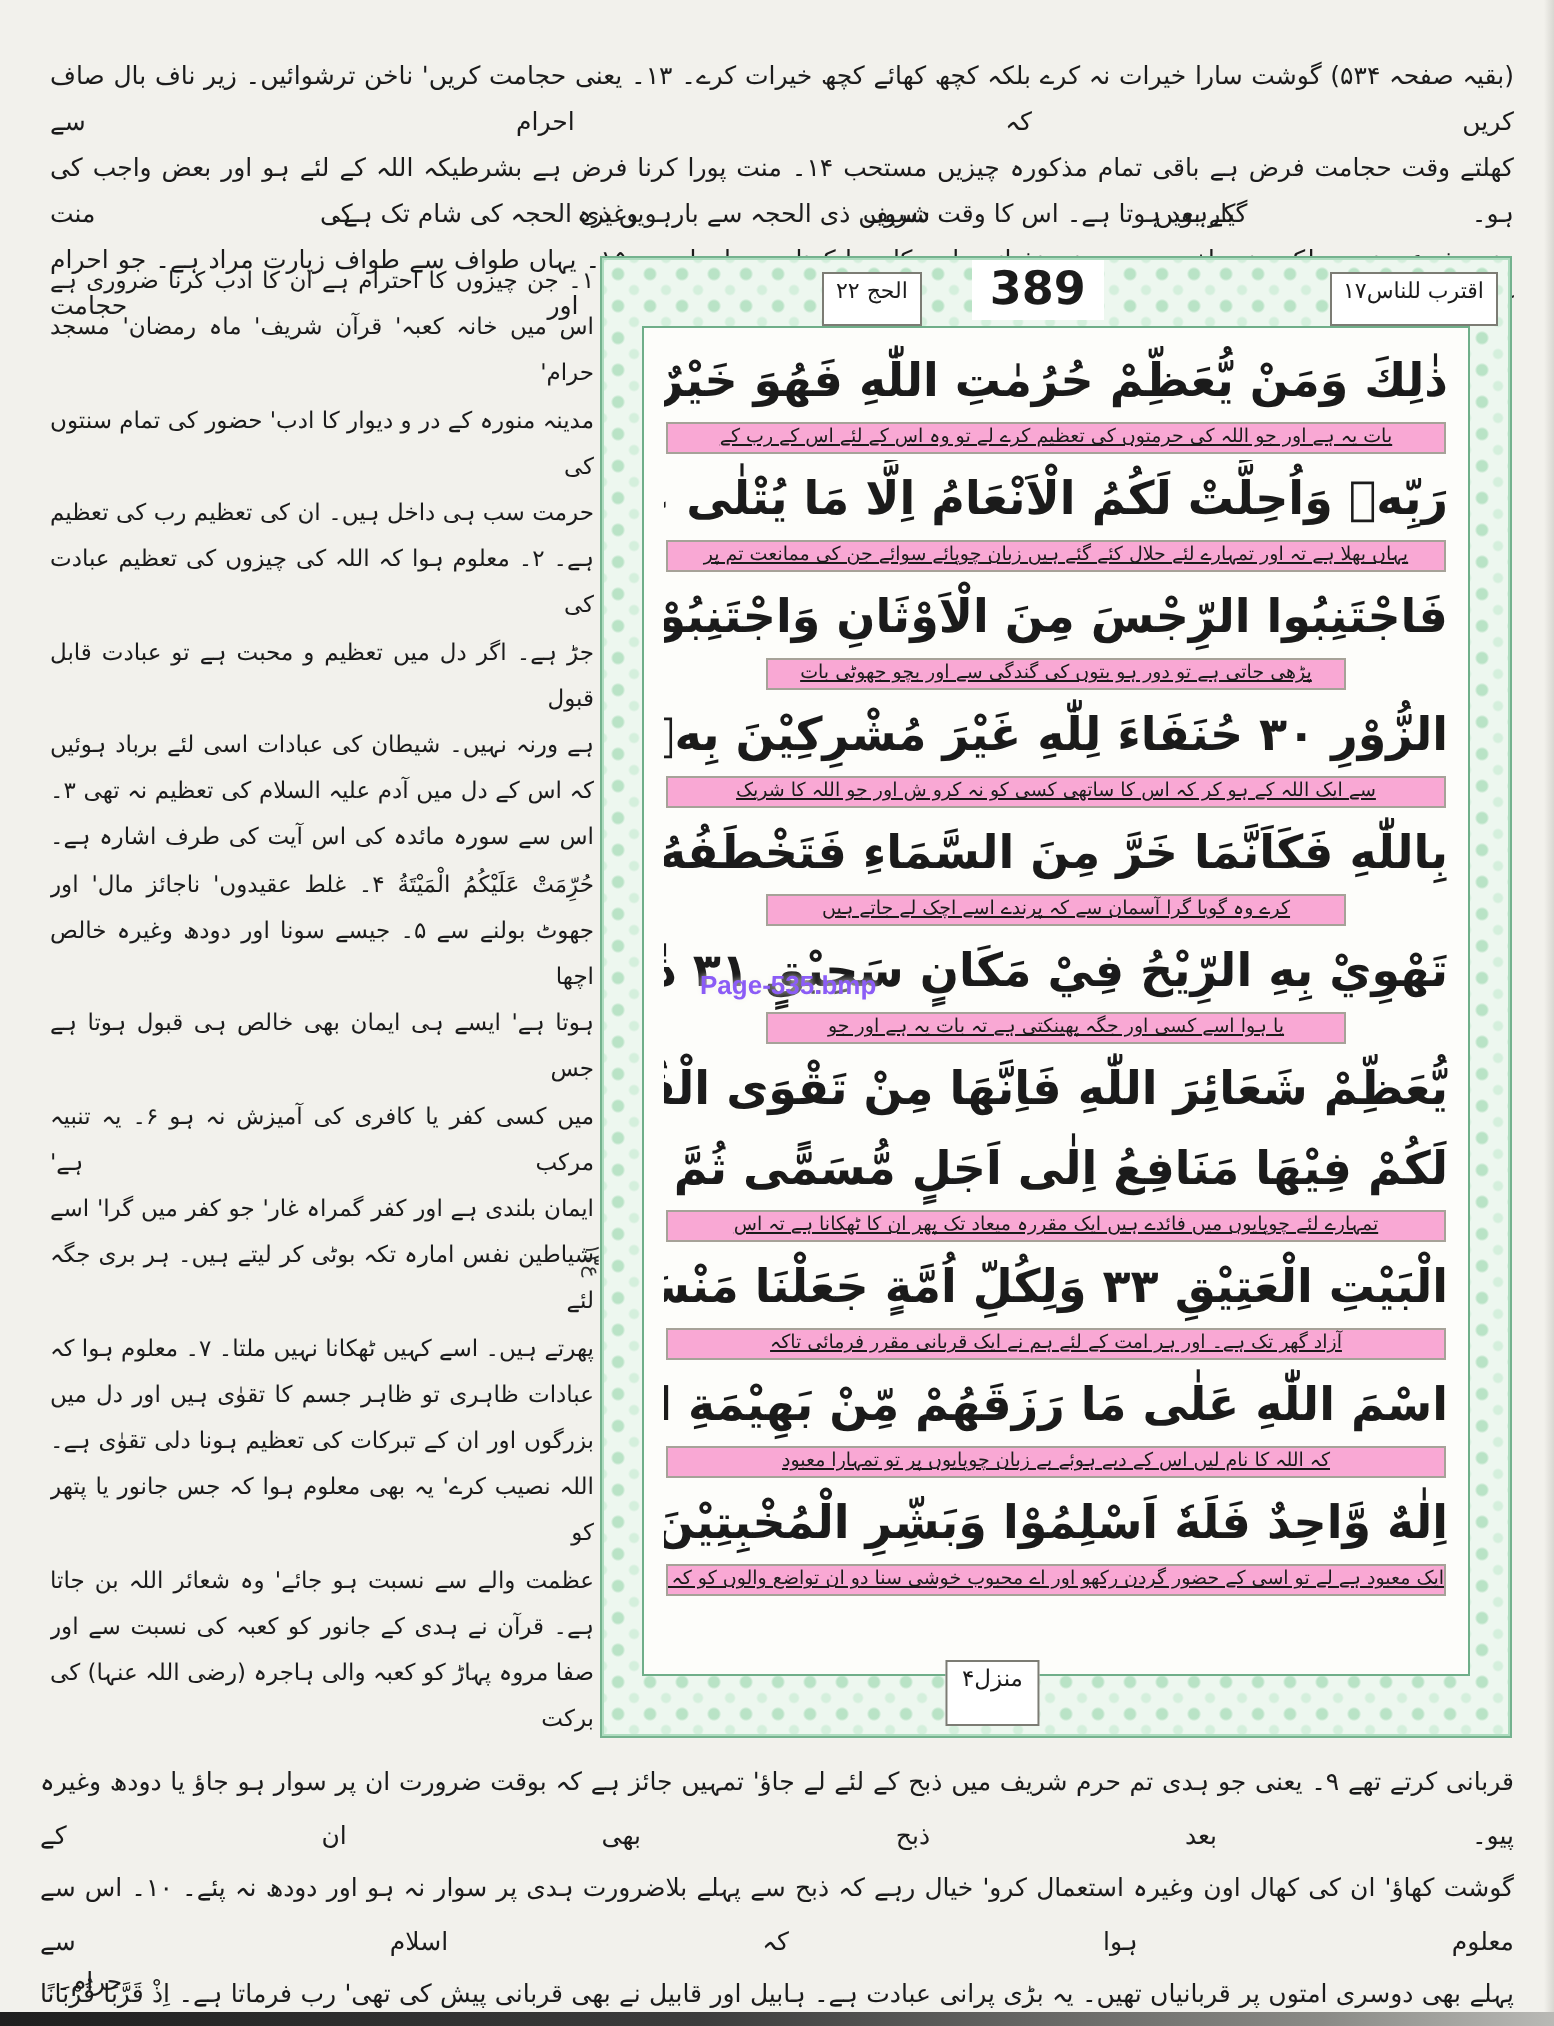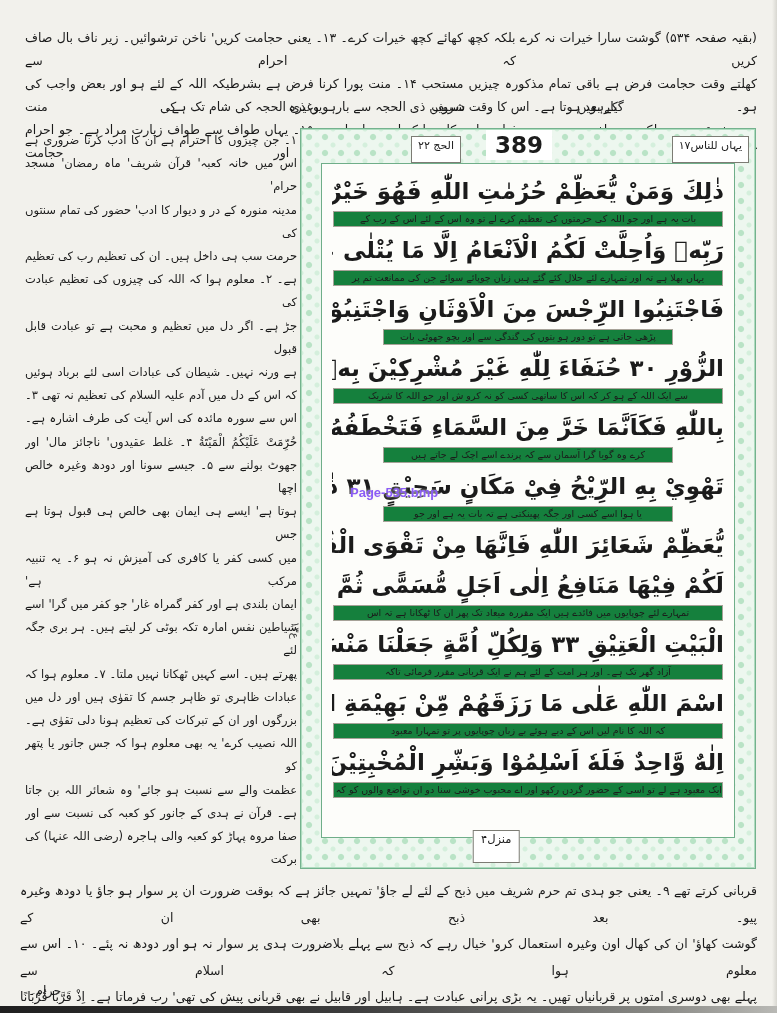--- a/index.html
+++ b/index.html
@@ -58,22 +58,22 @@
     position:absolute;bottom:5px;left:43%;transform:translateX(-50%);
     background:#fff;border:1px solid #7c7c74;height:33px;line-height:17px;
     font-size:11.5px;padding:0 7px;white-space:nowrap;
   }
   .av{
     height:40px;line-height:40px;font-size:23px;font-weight:700;
     text-align:center;white-space:nowrap;overflow:hidden;
   }
   .uv{
     height:16px;line-height:14px;font-size:9.5px;
-    border:1px solid #a6a298;background:#15803d;
-    text-align:center;white-space:nowrap;overflow:hidden;margin:0 1px 3px 1px;
+    border:1px solid #a6a298;background:#f9a8d4;
+    text-align:center;white-space:nowrap;overflow:hidden;margin:0 1px 3px 1px;text-decoration:underline;
   }
   .uv.narrow{width:74%;margin-left:auto;margin-right:auto;}
   
   .bottom-notes{
     position:absolute;left:20px;right:20px;top:878px;
     font-size:12.5px;line-height:26.5px;
     white-space:pre-line;text-align:justify;text-align-last:justify;
   }
   .bottom-last-word{
     position:absolute;left:28px;top:983px;font-size:12.5px;
@@ -134,21 +134,21 @@
 ہو سکتی ہے۔ یہی احناف کا مذہب ہے۔ قربانی جو مالداروں
 پر واجب ہے وہ ہر جگہ کی جائے گی۔ رب فرماتا ہے۔
 فَصَلِّ لِرَبِّكَ وَانْحَرْ نہ نماز کے لئے کوئی جگہ مقرر ہر جگہ
 پڑھی جاوے گی' نہ قربانی کے لئے خاص جگہ کی پابندی' ہر
 جگہ ہو گی۔ حج کی قربانی اور ہے جرم حج کا ذبح اور' اور
 ہدی اور ہے۔ قربانی کچھ اور' حضور ہمیشہ مدینہ پاک میں</div>
 
 <div class="margin-marker">ع۱۳</div>
 
 <div class="frame">
-  <div class="hdr-box hdr-juz rtl">یہاں للناس۱۷</div>
+  <div class="hdr-box hdr-juz rtl">اقترب للناس۱۷</div>
   <div class="hdr-page">389</div>
   <div class="hdr-box hdr-surah rtl">الحج ۲۲</div>
 
   <div class="frame-inner">
     <div class="av rtl">ذٰلِكَ وَمَنْ يُّعَظِّمْ حُرُمٰتِ اللّٰهِ فَهُوَ خَيْرٌ لَّهٗ عِنْدَ</div>
     <div class="uv rtl">بات یہ ہے اور جو اللہ کی حرمتوں کی تعظیم کرے لے تو وہ اس کے لئے اس کے رب کے</div>
 
     <div class="av rtl">رَبِّهٖ وَاُحِلَّتْ لَكُمُ الْاَنْعَامُ اِلَّا مَا يُتْلٰى عَلَيْكُمْ</div>
     <div class="uv rtl">یہاں بھلا ہے تہ اور تمہارے لئے حلال کئے گئے ہیں زبان چوپائے سوائے جن کی ممانعت تم پر</div>
 

